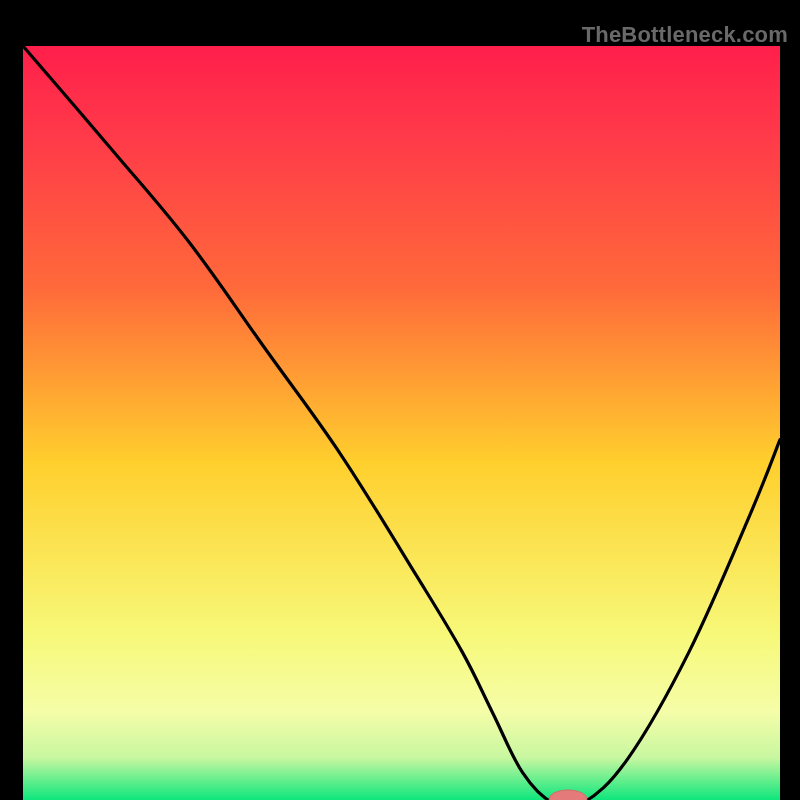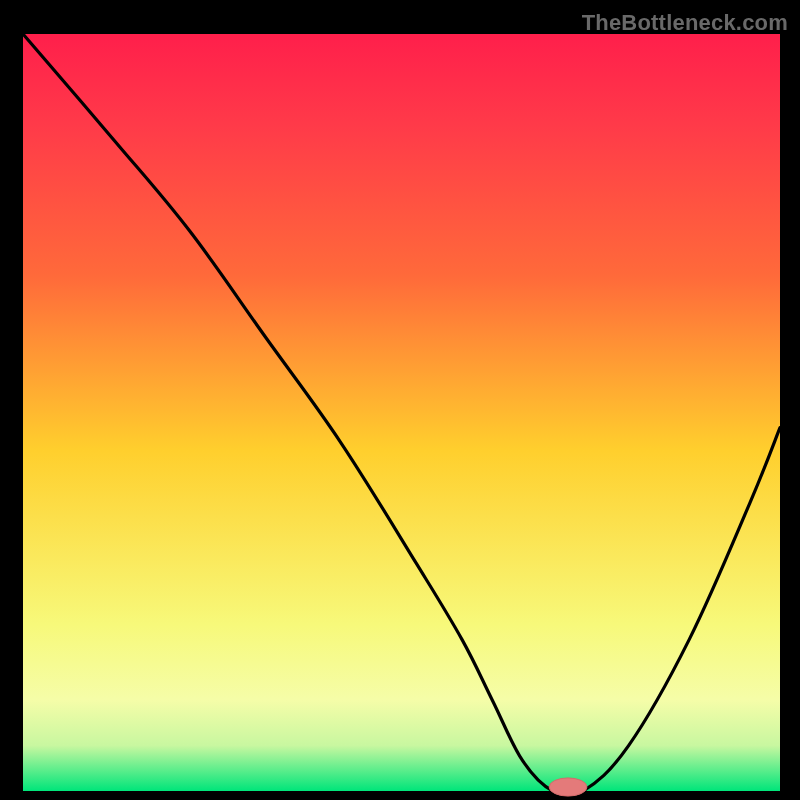--- a/index.html
+++ b/index.html
@@ -6,21 +6,21 @@
     margin: 0;
     padding: 0;
     width: 800px;
     height: 800px;
     background: #000;
     overflow: hidden;
   }
   .frame {
     position: absolute;
     left: 0;
-    top: 4px;
+    top: 16px;
     width: 800px;
     height: 741px;
     background: #000;
   }
   .watermark {
     position: absolute;
     top: 6px;
     right: 12px;
     font-family: Arial, Helvetica, sans-serif;
     font-size: 22px;

